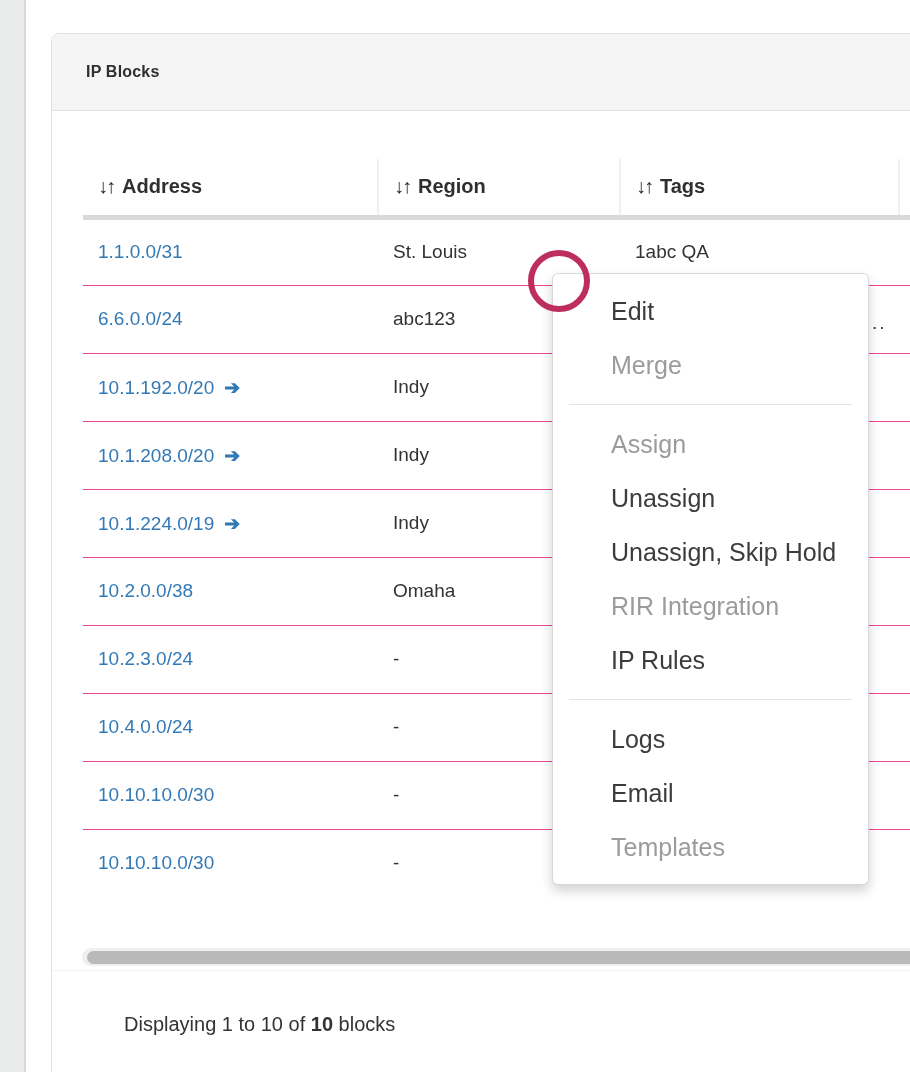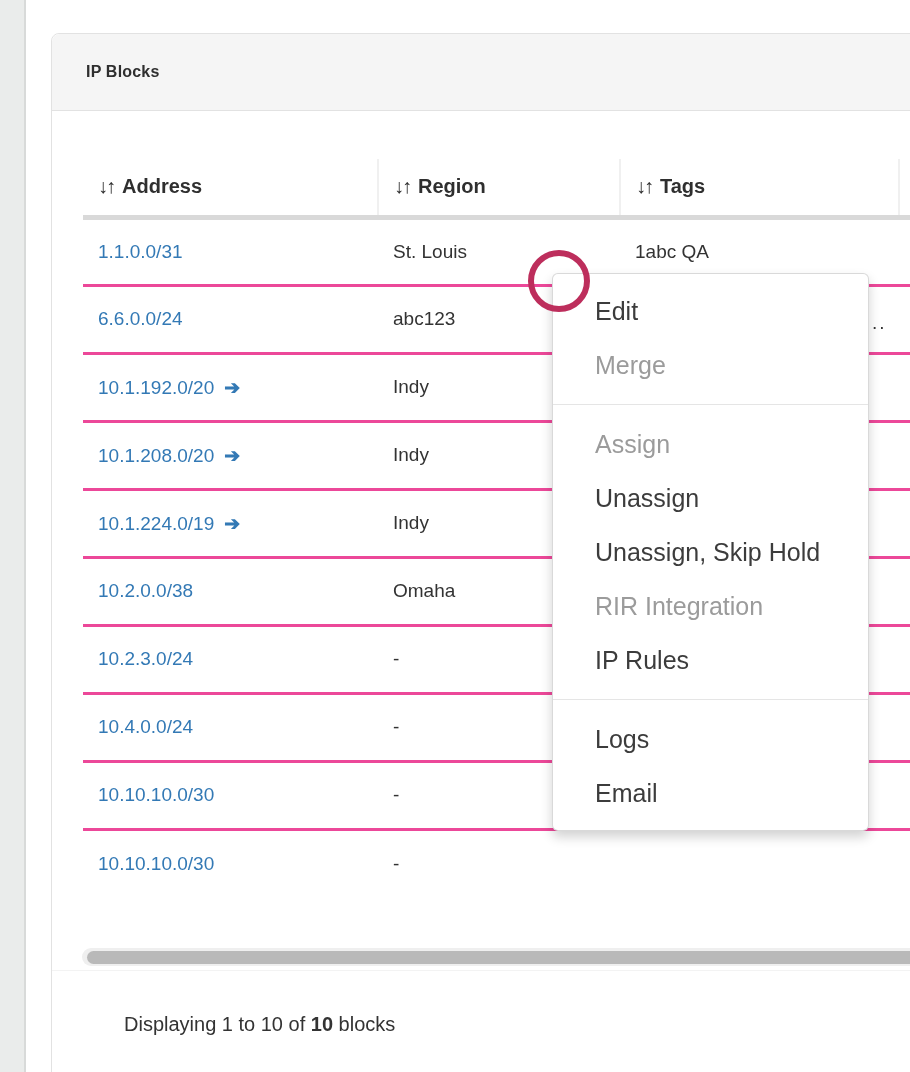--- a/index.html
+++ b/index.html
@@ -56,21 +56,21 @@
   .ip-table th + th { border-left: 2px solid #f0f0f0; }
   .sort-icon {
     font-weight: bold; letter-spacing: -2px; margin-right: 8px; color: #2f2f2f;
     cursor: pointer;
   }
   .ip-table td {
     height: 68px;
     vertical-align: middle;
     font-size: 19px; color: #333333;
     padding-left: 15px;
-    border-bottom: 3px solid #ec4899;
+    border-bottom: 1px solid #ec4899;
     white-space: nowrap;
   }
   .ip-table tbody tr:last-child td { border-bottom: none; }
   a.addr-link { color: #3379b5; text-decoration: none; }
   .block-arrow { color: #3379b5; font-size: 19px; margin-left: 10px; font-weight: bold; }
   
   .tags-overflow {
     position: absolute; left: 872px; top: 312px;
     font-size: 19px; color: #333333; letter-spacing: 2px;
     z-index: 3;
@@ -94,21 +94,21 @@
     font-size: 20px; color: #333333; z-index: 2;
   }
   .footer-count b { font-weight: bold; }
   
   .context-menu {
     position: absolute; left: 552px; top: 273px; width: 317px;
     background: #ffffff;
     border: 1px solid rgba(0,0,0,0.15);
     border-radius: 6px;
     box-shadow: 0 6px 12px rgba(0,0,0,0.18);
-    padding: 10px 0;
+    padding: 10px 16px;
     z-index: 10;
   }
   .menu-item {
     height: 54px; line-height: 54px;
     padding-left: 42px;
     font-size: 25px; color: #3c3c3c;
     cursor: pointer;
     white-space: nowrap;
   }
   .menu-item.disabled { color: #9b9b9b; cursor: default; }
@@ -233,15 +233,16 @@
   <div class="menu-item disabled">Merge</div>
   <div class="menu-divider"></div>
   <div class="menu-item disabled">Assign</div>
   <div class="menu-item">Unassign</div>
   <div class="menu-item">Unassign, Skip Hold</div>
   <div class="menu-item disabled">RIR Integration</div>
   <div class="menu-item">IP Rules</div>
   <div class="menu-divider"></div>
   <div class="menu-item">Logs</div>
   <div class="menu-item">Email</div>
+  <div class="menu-item disabled">Templates</div>
 </div>
 
 <div class="click-ring"></div>
 
 </body></html>

